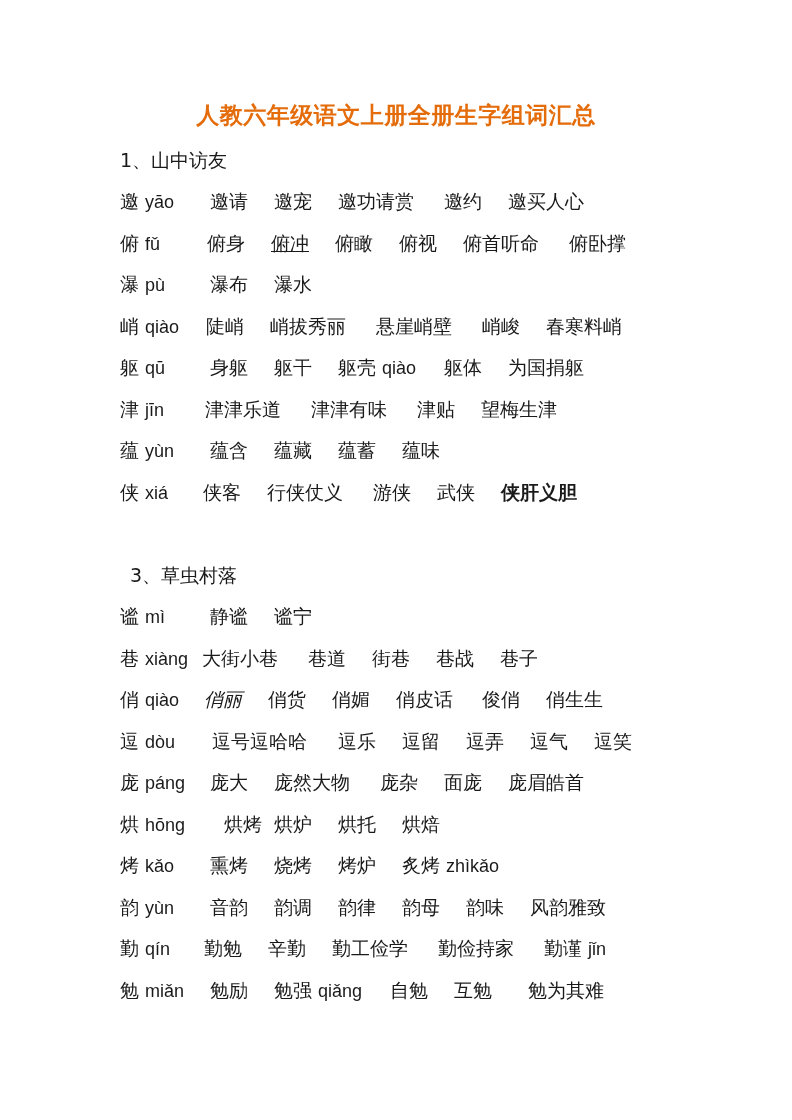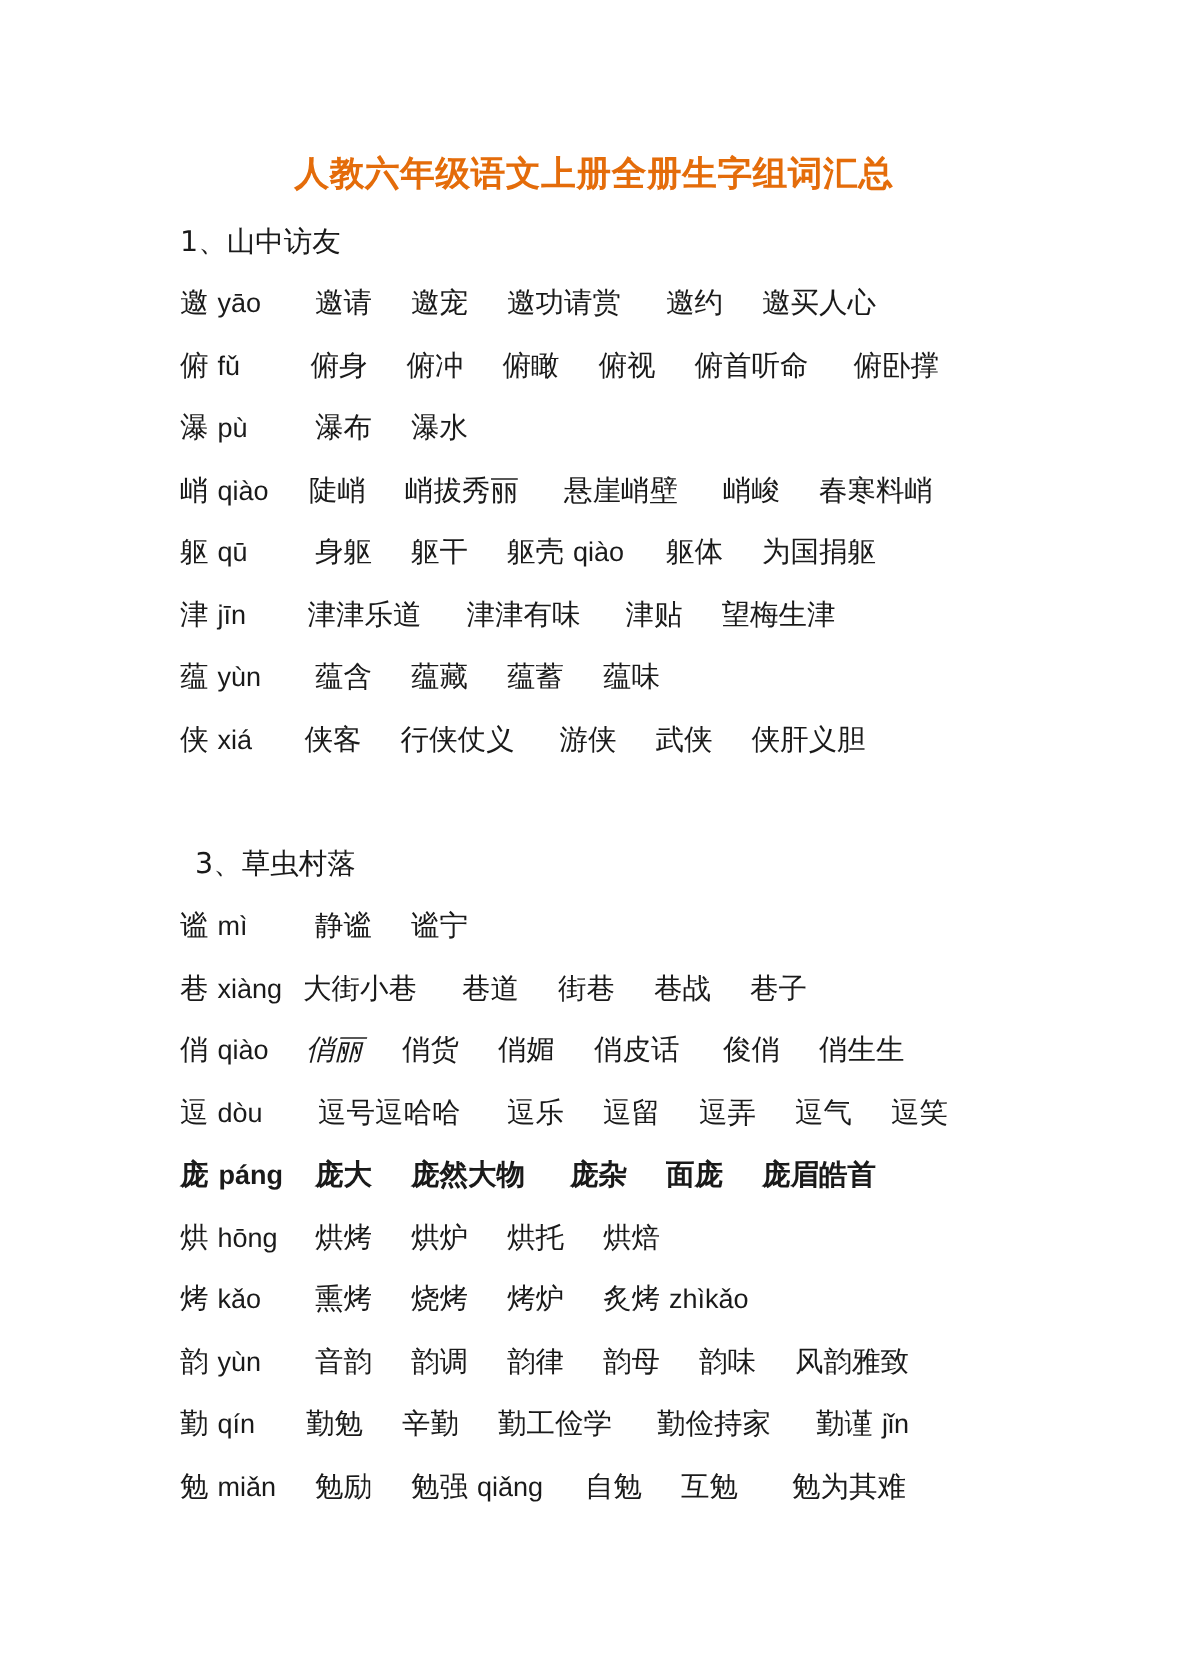--- a/index.html
+++ b/index.html
@@ -29,21 +29,21 @@
         <span class="tok" style="left: 120px;"><span>邀 </span><span class="py">yāo</span></span>
         <span class="tok" style="left: 210px;">邀请</span>
         <span class="tok" style="left: 274px;">邀宠</span>
         <span class="tok" style="left: 338px;">邀功请赏</span>
         <span class="tok" style="left: 444px;">邀约</span>
         <span class="tok" style="left: 508px;">邀买人心</span>
       </div>
       <div class="line" style="top: 231px; width: 792px;">
         <span class="tok" style="left: 120px;"><span>俯 </span><span class="py">fǔ</span></span>
         <span class="tok" style="left: 207px;">俯身</span>
-        <span class="tok" style="left: 271px;">俯冲</span>
+        <span class="tok" style="left: 271px; text-decoration: underline;">俯冲</span>
         <span class="tok" style="left: 335px;">俯瞰</span>
         <span class="tok" style="left: 399px;">俯视</span>
         <span class="tok" style="left: 463px;">俯首听命</span>
         <span class="tok" style="left: 569px;">俯卧撑</span>
       </div>
       <div class="line" style="top: 272px; width: 632px;">
         <span class="tok" style="left: 120px;"><span>瀑 </span><span class="py">pù</span></span>
         <span class="tok" style="left: 210px;">瀑布</span>
         <span class="tok" style="left: 274px;">瀑水</span>
       </div>
@@ -76,21 +76,21 @@
         <span class="tok" style="left: 274px;">蕴藏</span>
         <span class="tok" style="left: 338px;">蕴蓄</span>
         <span class="tok" style="left: 402px;">蕴味</span>
       </div>
       <div class="line" style="top: 480px; width: 716px;">
         <span class="tok" style="left: 120px;"><span>侠 </span><span class="py">xiá</span></span>
         <span class="tok" style="left: 203px;">侠客</span>
         <span class="tok" style="left: 267px;">行侠仗义</span>
         <span class="tok" style="left: 373px;">游侠</span>
         <span class="tok" style="left: 437px;">武侠</span>
-        <span class="tok" style="left: 501px;">侠肝义胆</span>
+        <span class="tok" style="left: 501px; font-weight: bold;">侠肝义胆</span>
       </div>
       <div class="line" style="top: 563px; left: 130px;">3、草虫村落</div>
       <div class="line" style="top: 604px; width: 792px;">
         <span class="tok" style="left: 120px;"><span>谧 </span><span class="py">mì</span></span>
         <span class="tok" style="left: 210px;">静谧</span>
         <span class="tok" style="left: 274px;">谧宁</span>
       </div>
       <div class="line" style="top: 646px; width: 792px;">
         <span class="tok" style="left: 120px;"><span>巷 </span><span class="py">xiàng</span></span>
         <span class="tok" style="left: 202px;">大街小巷</span>
@@ -110,31 +110,31 @@
       </div>
       <div class="line" style="top: 729px; width: 792px;">
         <span class="tok" style="left: 120px;"><span>逗 </span><span class="py">dòu</span></span>
         <span class="tok" style="left: 212px;">逗号逗哈哈</span>
         <span class="tok" style="left: 338px;">逗乐</span>
         <span class="tok" style="left: 402px;">逗留</span>
         <span class="tok" style="left: 466px;">逗弄</span>
         <span class="tok" style="left: 530px;">逗气</span>
         <span class="tok" style="left: 594px;">逗笑</span>
       </div>
-      <div class="line" style="top: 770px; width: 792px; font-weight: bold;">
+      <div class="line" style="top: 770px; width: 792px;">
         <span class="tok" style="left: 120px;"><span>庞 </span><span class="py">páng</span></span>
         <span class="tok" style="left: 210px;">庞大</span>
         <span class="tok" style="left: 274px;">庞然大物</span>
         <span class="tok" style="left: 380px;">庞杂</span>
         <span class="tok" style="left: 444px;">面庞</span>
         <span class="tok" style="left: 508px;">庞眉皓首</span>
       </div>
       <div class="line" style="top: 812px; width: 792px;">
         <span class="tok" style="left: 120px;"><span>烘 </span><span class="py">hōng</span></span>
-        <span class="tok" style="left: 210px; text-align: center;">烘烤</span>
+        <span class="tok" style="left: 224px; text-align: center;">烘烤</span>
         <span class="tok" style="left: 274px;">烘炉</span>
         <span class="tok" style="left: 338px;">烘托</span>
         <span class="tok" style="left: 402px;">烘焙</span>
       </div>
       <div class="line" style="top: 853px; width: 792px;">
         <span class="tok" style="left: 120px;"><span>烤 </span><span class="py">kǎo</span></span>
         <span class="tok" style="left: 210px;">熏烤</span>
         <span class="tok" style="left: 274px;">烧烤</span>
         <span class="tok" style="left: 338px;">烤炉</span>
         <span class="tok" style="left: 402px;"><span>炙烤 </span><span class="py">zhìkǎo</span></span>

